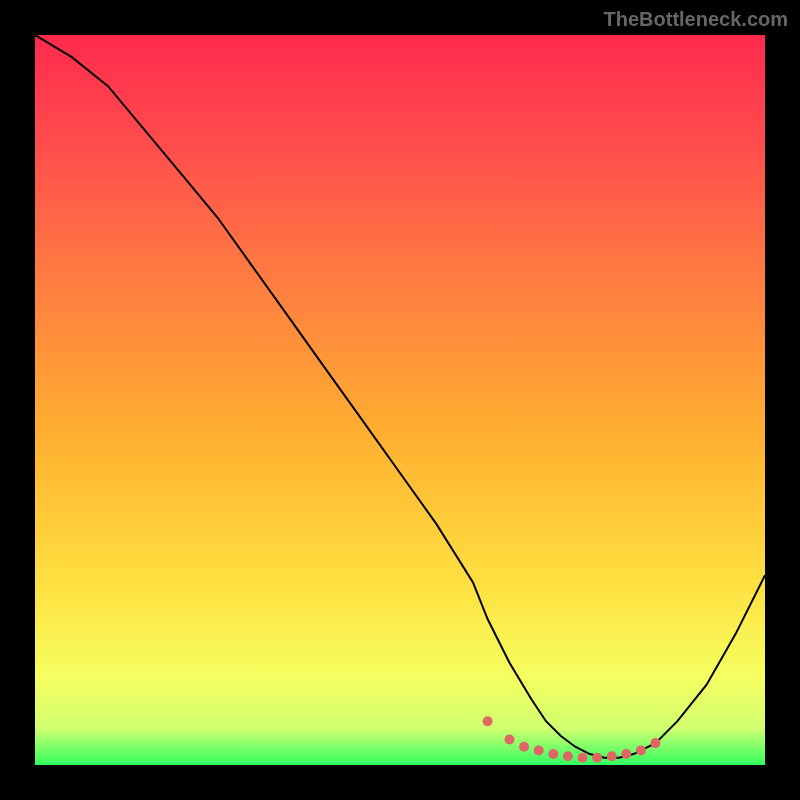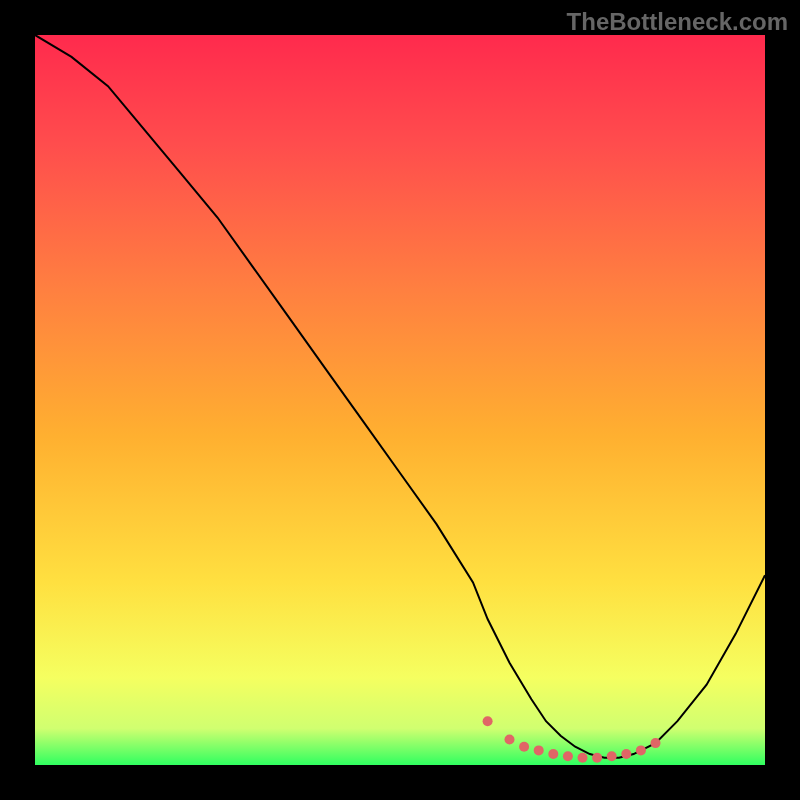--- a/index.html
+++ b/index.html
@@ -9,21 +9,21 @@
     height: 800px;
     background: #000;
     position: relative;
   }
   .attribution {
     position: absolute;
     top: 8px;
     right: 12px;
     color: #666;
     font-family: Arial, sans-serif;
-    font-size: 24px;
+    font-size: 20px;
     font-weight: 600;
   }
   .plot {
     position: absolute;
     left: 35px;
     top: 35px;
     width: 730px;
     height: 730px;
   }
   svg { display: block; }

